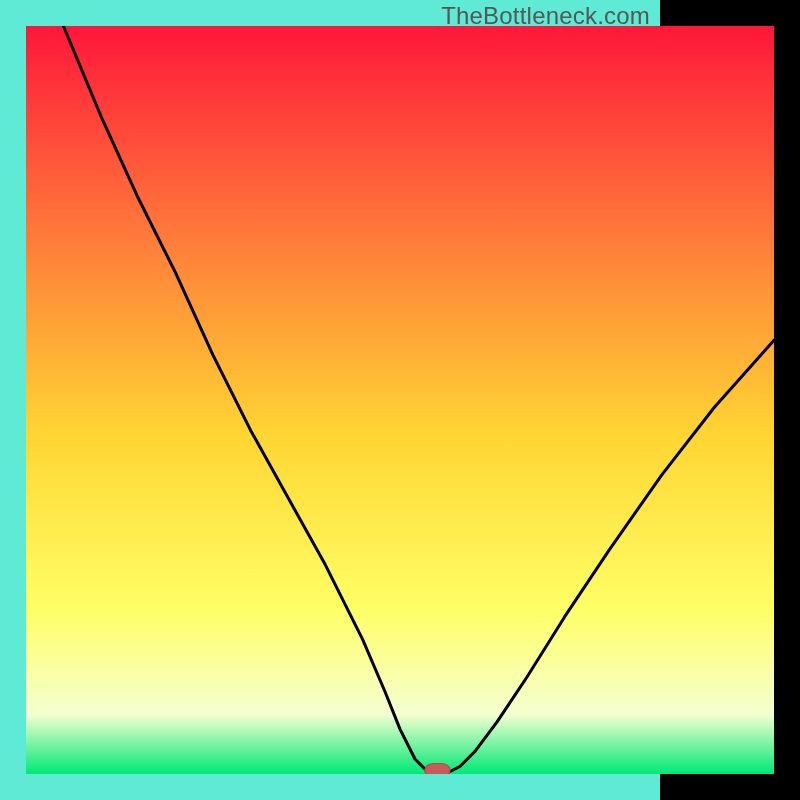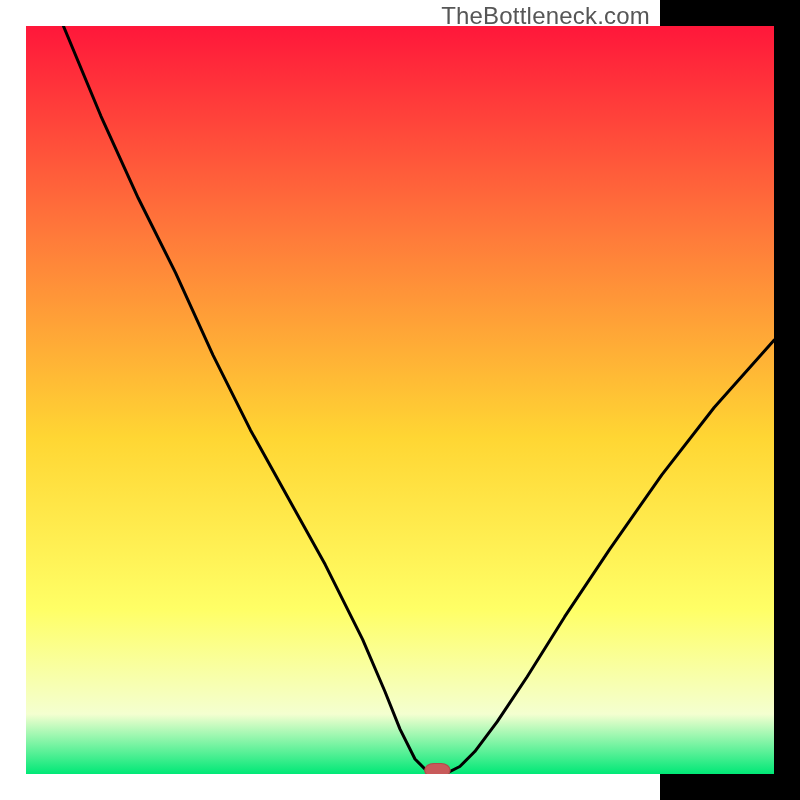--- a/index.html
+++ b/index.html
@@ -1,21 +1,21 @@
 <!DOCTYPE html>
 <html><head>
 <meta charset="utf-8">
 <style>
   * { margin: 0; padding: 0; box-sizing: border-box; }
   html, body { width: 800px; height: 800px; overflow: hidden; background: #000; }
   .frame {
     position: relative;
     width: 660px;
     height: 800px;
-    background: #ffffff;
+    background: #5eead4;
   }
   .plot {
     position: absolute;
     left: 26px;
     top: 26px;
     width: 748px;
     height: 748px;
   }
   .watermark {
     position: absolute;

